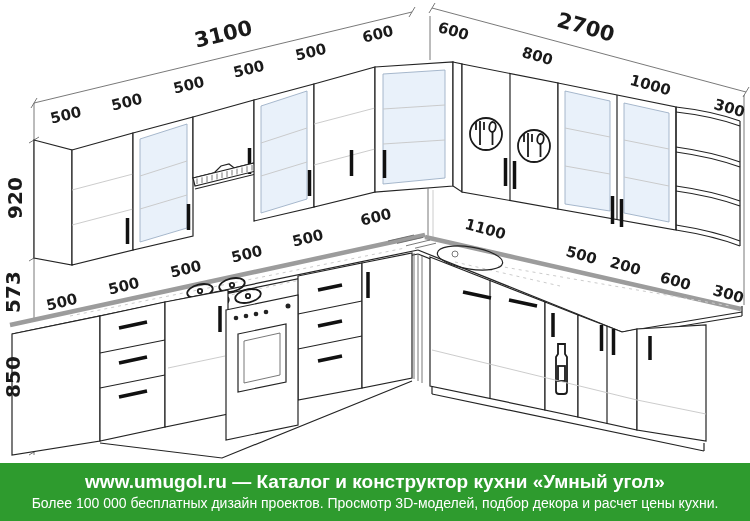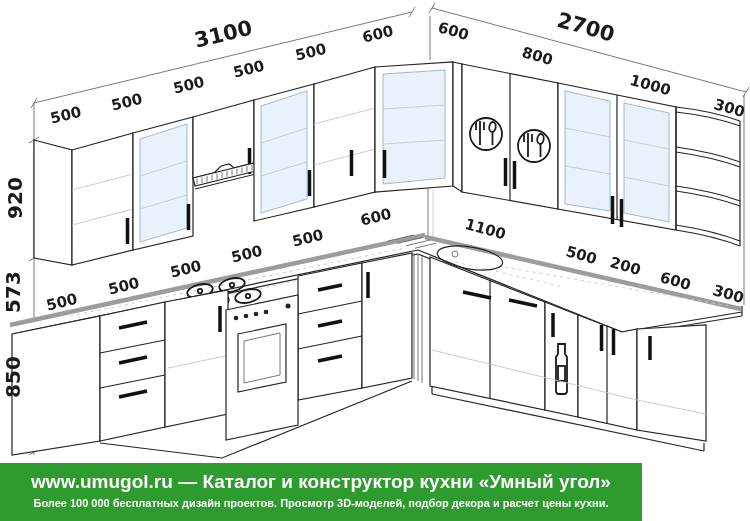--- a/index.html
+++ b/index.html
@@ -12,24 +12,24 @@
   .dimH{font-size:20px;text-anchor:middle;}
   .ln{stroke:#242424;stroke-width:1.2;fill:none;}
   .lnThin{stroke:#6a6a6a;stroke-width:0.9;fill:none;}
   .lt{stroke:#c6c6c6;stroke-width:0.9;fill:none;}
   .white{fill:#ffffff;stroke:#242424;stroke-width:1.2;}
   .glass{fill:#e9f1fa;stroke:#9db0c6;stroke-width:0.9;}
   .hdl{stroke:#111111;stroke-width:3.5;fill:none;}
   .gray{stroke:#9c9c9c;stroke-width:4.5;fill:none;}
   .dash{stroke:#cccccc;stroke-width:1;fill:none;stroke-dasharray:3 4;}
   .icon{stroke:#1a1a1a;stroke-width:1.8;fill:none;}
-  .footer{position:absolute;left:0;bottom:0;width:642px;height:58px;background:#2e9b2e;
+  .footer{position:absolute;left:0;bottom:0;width:750px;height:58px;background:#2e9b2e;
           color:#ffffff;text-align:center;}
   .footer .l1{font-size:19px;font-weight:bold;padding-top:8px;line-height:22px;}
-  .footer .l2{font-size:11px;font-weight:bold;padding-top:2px;line-height:16px;text-align:center;}
+  .footer .l2{font-size:14px;font-weight:normal;padding-top:2px;line-height:16px;text-align:center;}
 </style>
 </head>
 <body>
 
 <div class="stage">
   <svg class="drawing" width="750" height="463" viewBox="0 0 750 463">
 
     <g>
       <line class="lnThin" x1="34" y1="103" x2="412" y2="12"></line>
       <line class="lnThin" x1="31" y1="108" x2="37" y2="98"></line>

